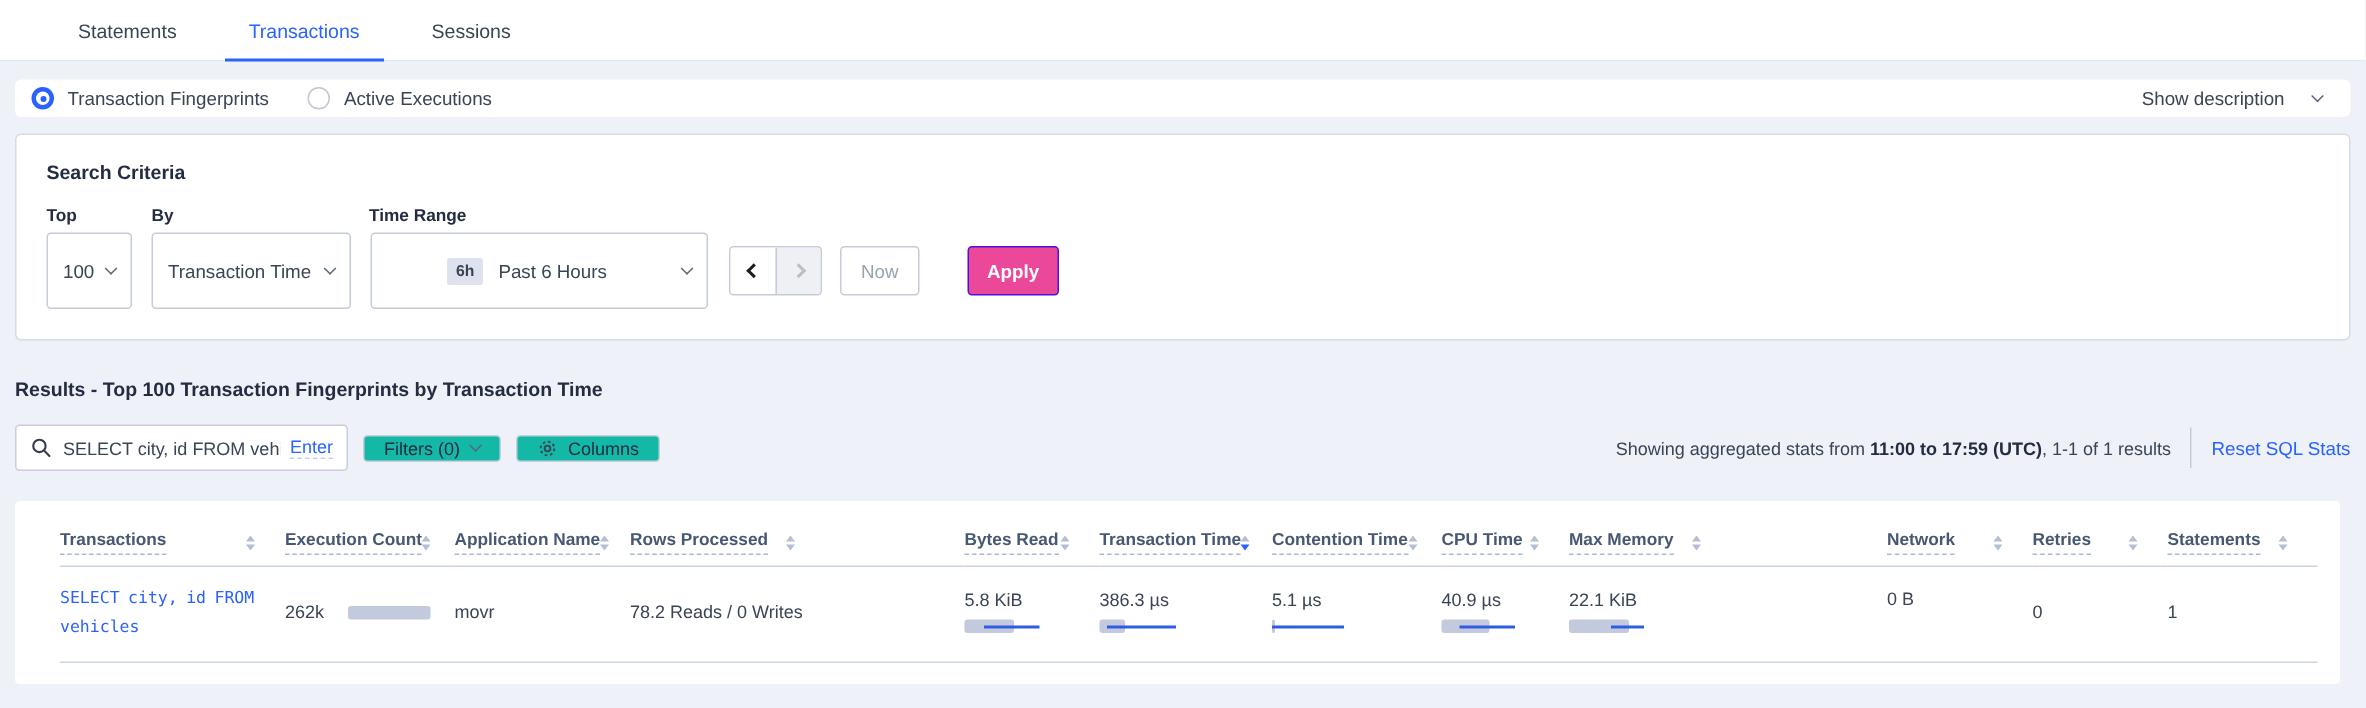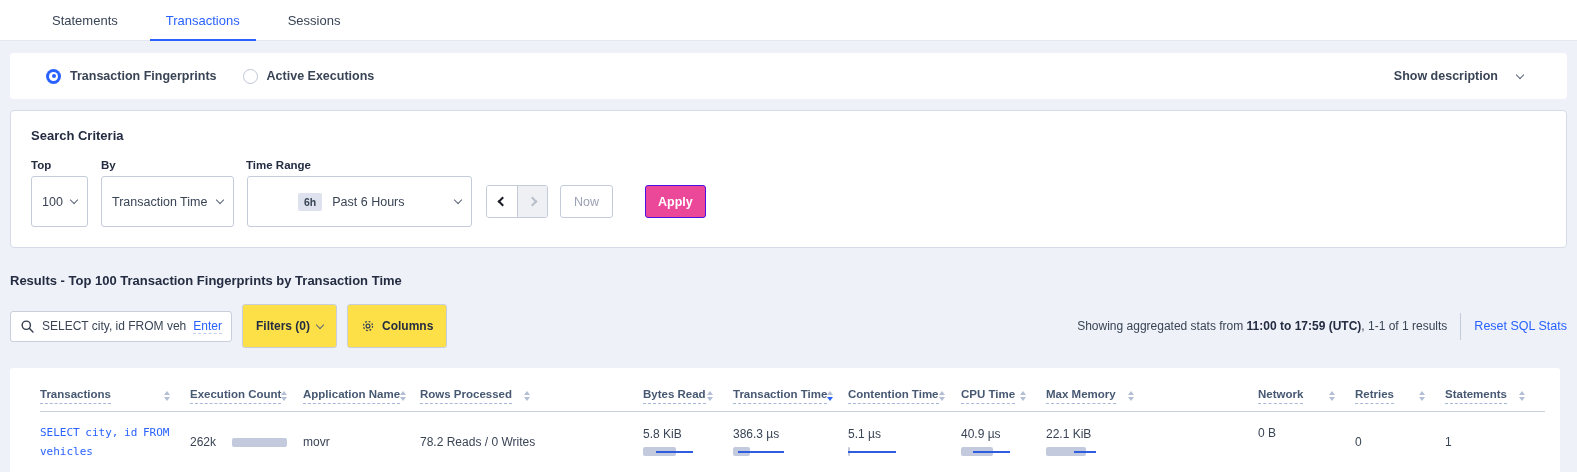--- a/index.html
+++ b/index.html
@@ -6,21 +6,21 @@
   html,body { width:1577px; height:472px; overflow:hidden; }
   body { font-family:"Liberation Sans", sans-serif; background:#eef1f7; color:#394455; font-size:12px; }
 
   
   .tabbar { background:#fff; height:41px; display:flex; align-items:stretch; padding-left:28px; border-bottom:1px solid #e3e7ef; }
   .tab { display:flex; align-items:center; padding:0 24px; font-size:13px; color:#394455; cursor:pointer; position:relative; }
   .tab.active { color:#2962ff; }
   .tab.active::after { content:""; position:absolute; left:8px; right:8px; bottom:-1px; height:2px; background:#2962ff; }
 
   
-  .radio-card { background:#fff; border-radius:4px; margin:12px 10px 0 10px; height:46px; display:flex; align-items:center; padding:0 36px;font-weight:bold; }
+  .radio-card { background:#fff; border-radius:4px; margin:12px 10px 0 10px; height:25px; display:flex; align-items:center; padding:0 11px; }
   .radio-opt { display:flex; align-items:center; margin-right:26px; cursor:pointer; }
   .radio-outer { width:15px; height:15px; border-radius:50%; border:1px solid #c0c6d4; background:#fff; position:relative; margin-right:9px; flex:0 0 auto; }
   .radio-outer.sel { border:none; background:#2962ff; }
   .radio-outer.sel::before { content:""; position:absolute; left:3px; top:3px; width:9px; height:9px; border-radius:50%; background:#fff; }
   .radio-outer.sel::after { content:""; position:absolute; left:5.5px; top:5.5px; width:4px; height:4px; border-radius:50%; background:#2962ff; }
   .radio-label { font-size:12.5px; color:#394455; }
   .spacer { flex:1; }
   .show-desc { display:flex; align-items:center; gap:19px; color:#394455; font-size:12.5px; cursor:pointer; padding-right:8px; }
 
   .chev { width:6px; height:6px; border-right:1.6px solid #5a6578; border-bottom:1.6px solid #5a6578; transform:rotate(45deg); margin-top:-3px; }
@@ -43,21 +43,21 @@
   .chevR { width:7px; height:7px; border-top:2.2px solid #b9bfca; border-right:2.2px solid #b9bfca; transform:rotate(45deg); }
   .now-btn { height:33px; margin-left:12px; padding:0 13px; border:1px solid #c4cbd9; border-radius:3px; background:#fff; color:#9aa2b3; font-size:12.5px; display:flex; align-items:center; cursor:pointer; }
   .apply-btn { height:33px; margin-left:32px; padding:0 12px; border:1px solid #4c10e0; border-radius:3px; background:#ec4899; color:#fff; font-size:12.5px; font-weight:bold; display:flex; align-items:center; cursor:pointer; }
 
   
   .results-heading { margin:25px 10px 0 10px; font-size:13px; font-weight:bold; color:#242c42; }
   .controls-row { display:flex; align-items:center; margin:16px 10px 0 10px; }
   .search-box { width:222px; height:31px; background:#fff; border:1px solid #c9cedb; border-radius:3px; display:flex; align-items:center; padding:0 9px; }
   .search-box input { border:none; outline:none; flex:1; min-width:0; font-size:12px; color:#394455; font-family:"Liberation Sans",sans-serif; background:transparent; }
   .enter-link { color:#2962ff; font-size:12px; margin-left:6px; border-bottom:1px dashed #c2d0f5; cursor:pointer; }
-  .btn-white { height:44px; background:#fde047; border:1px solid #c9cedb; border-radius:3px; display:flex; align-items:center; gap:7px; padding:0 13px; margin-left:10px; font-size:12px; font-weight:bold; color:#242c42; cursor:pointer; }
+  .btn-white { height:18px; background:#14b8a6; border:1px solid #c9cedb; border-radius:3px; display:flex; align-items:center; gap:7px; padding:0 13px; margin-left:10px; font-size:12px; font-weight:normal; color:#242c42; cursor:pointer; }
   .stats-text { font-size:12px; color:#394455; white-space:nowrap; }
   .stats-text b { color:#242c42; }
   .v-divider { width:1px; height:27px; background:#c4cbd9; margin:0 13px; }
   .reset-link { color:#2962ff; font-size:12.5px; white-space:nowrap; cursor:pointer; }
 
   
   .table-card { background:#fff; border-radius:3px; margin:20px 17px 0 10px; padding:10px 16px 22px 30px; height:122px; }
   table { border-collapse:collapse; table-layout:fixed; width:1505px; }
   th { text-align:left; vertical-align:bottom; padding:10px 6px 7px 0; border-bottom:1px solid #c9d3e0; }
   .th-inner { display:flex; align-items:center; }

